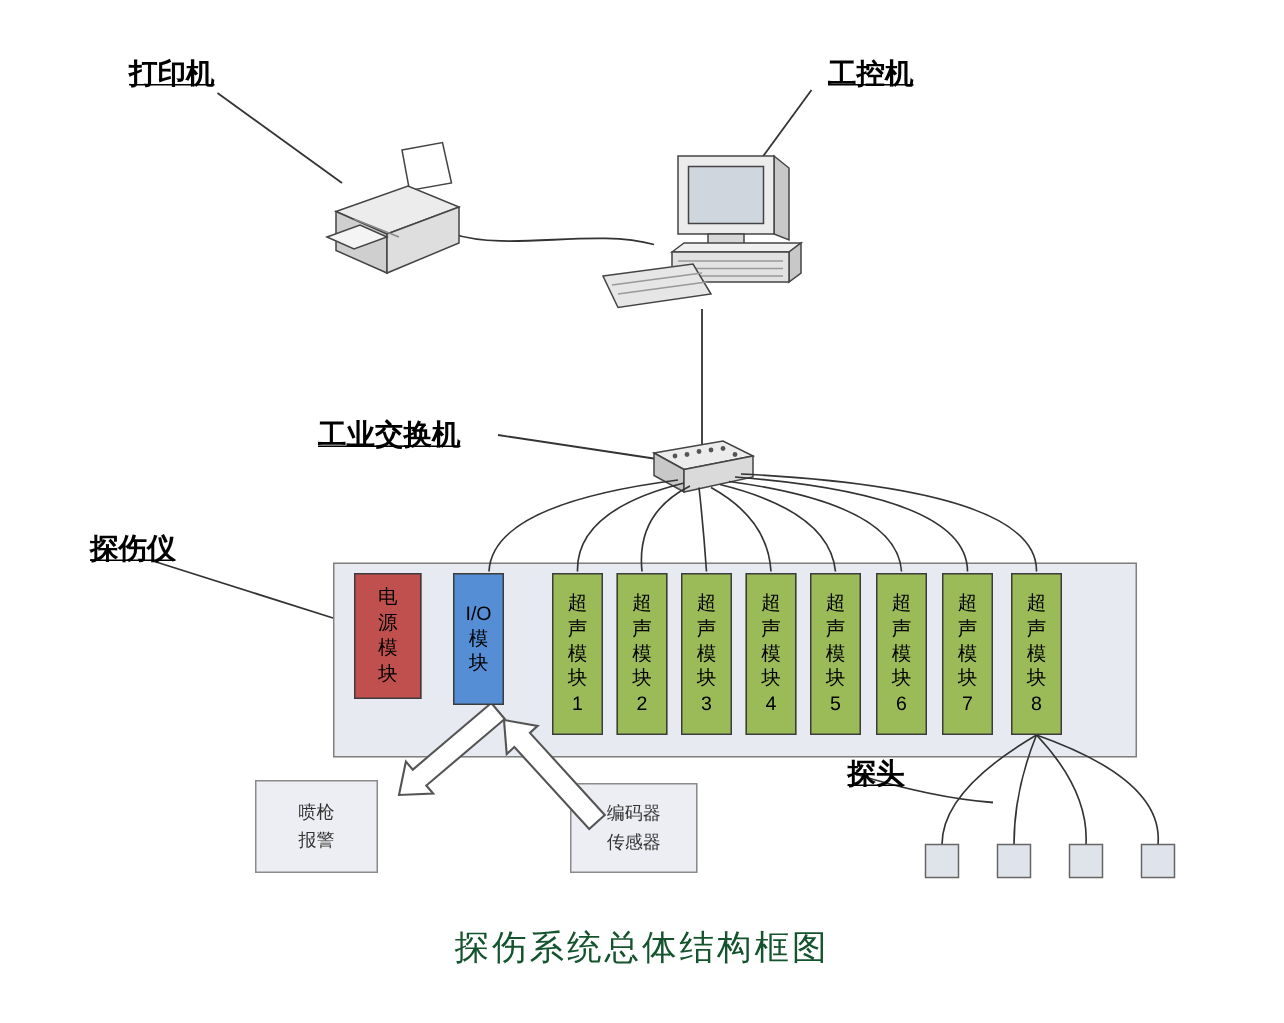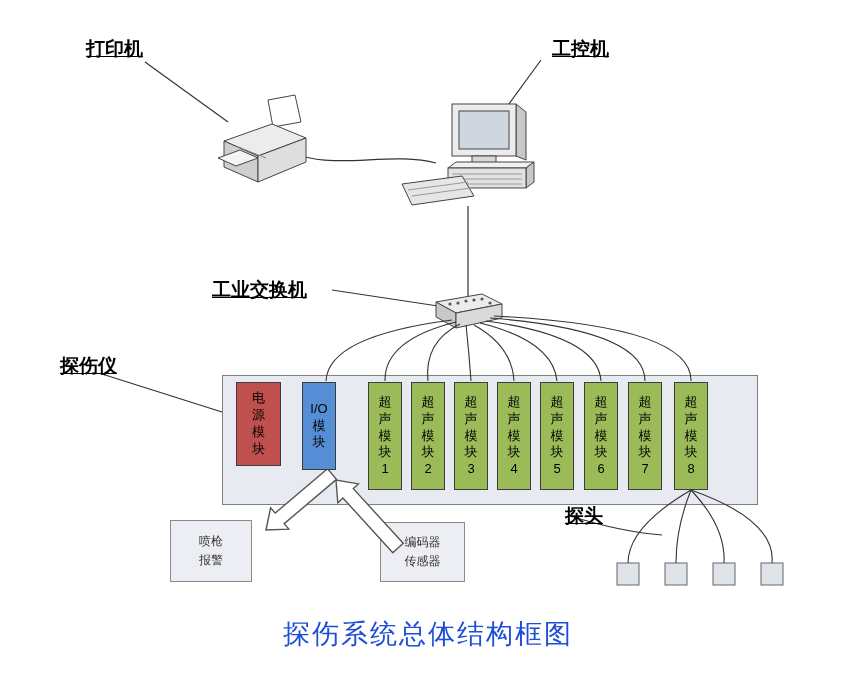--- a/index.html
+++ b/index.html
@@ -30,21 +30,21 @@
   .sidebox {
     position:absolute; z-index:1; box-sizing:border-box;
     background:#eceef3; border:1px solid #8a8a8a;
     display:flex; align-items:center; justify-content:center;
     text-align:center; font-size:12px; line-height:1.55; white-space:pre-line; color:#333;
   }
   .box-alarm   { left:170px; top:520px; width:82px; height:62px; }
   .box-encoder { left:380px; top:522px; width:85px; height:60px; }
   .diagram-title {
     position:absolute; left:0; right:0; top:616px; z-index:4;
-    text-align:center; font-size:27px; letter-spacing:2px; color:#1d4ed8;
+    text-align:center; font-size:23px; letter-spacing:2px; color:#14532d;
   }
 </style>
 </head>
 <body>
 
 <div class="canvas">
 
   <svg class="layer-svg" width="856" height="682" viewBox="0 0 856 682">
     <g fill="none" stroke="#333" stroke-width="1.2">
       <path d="M145,62 L228,122"></path>

